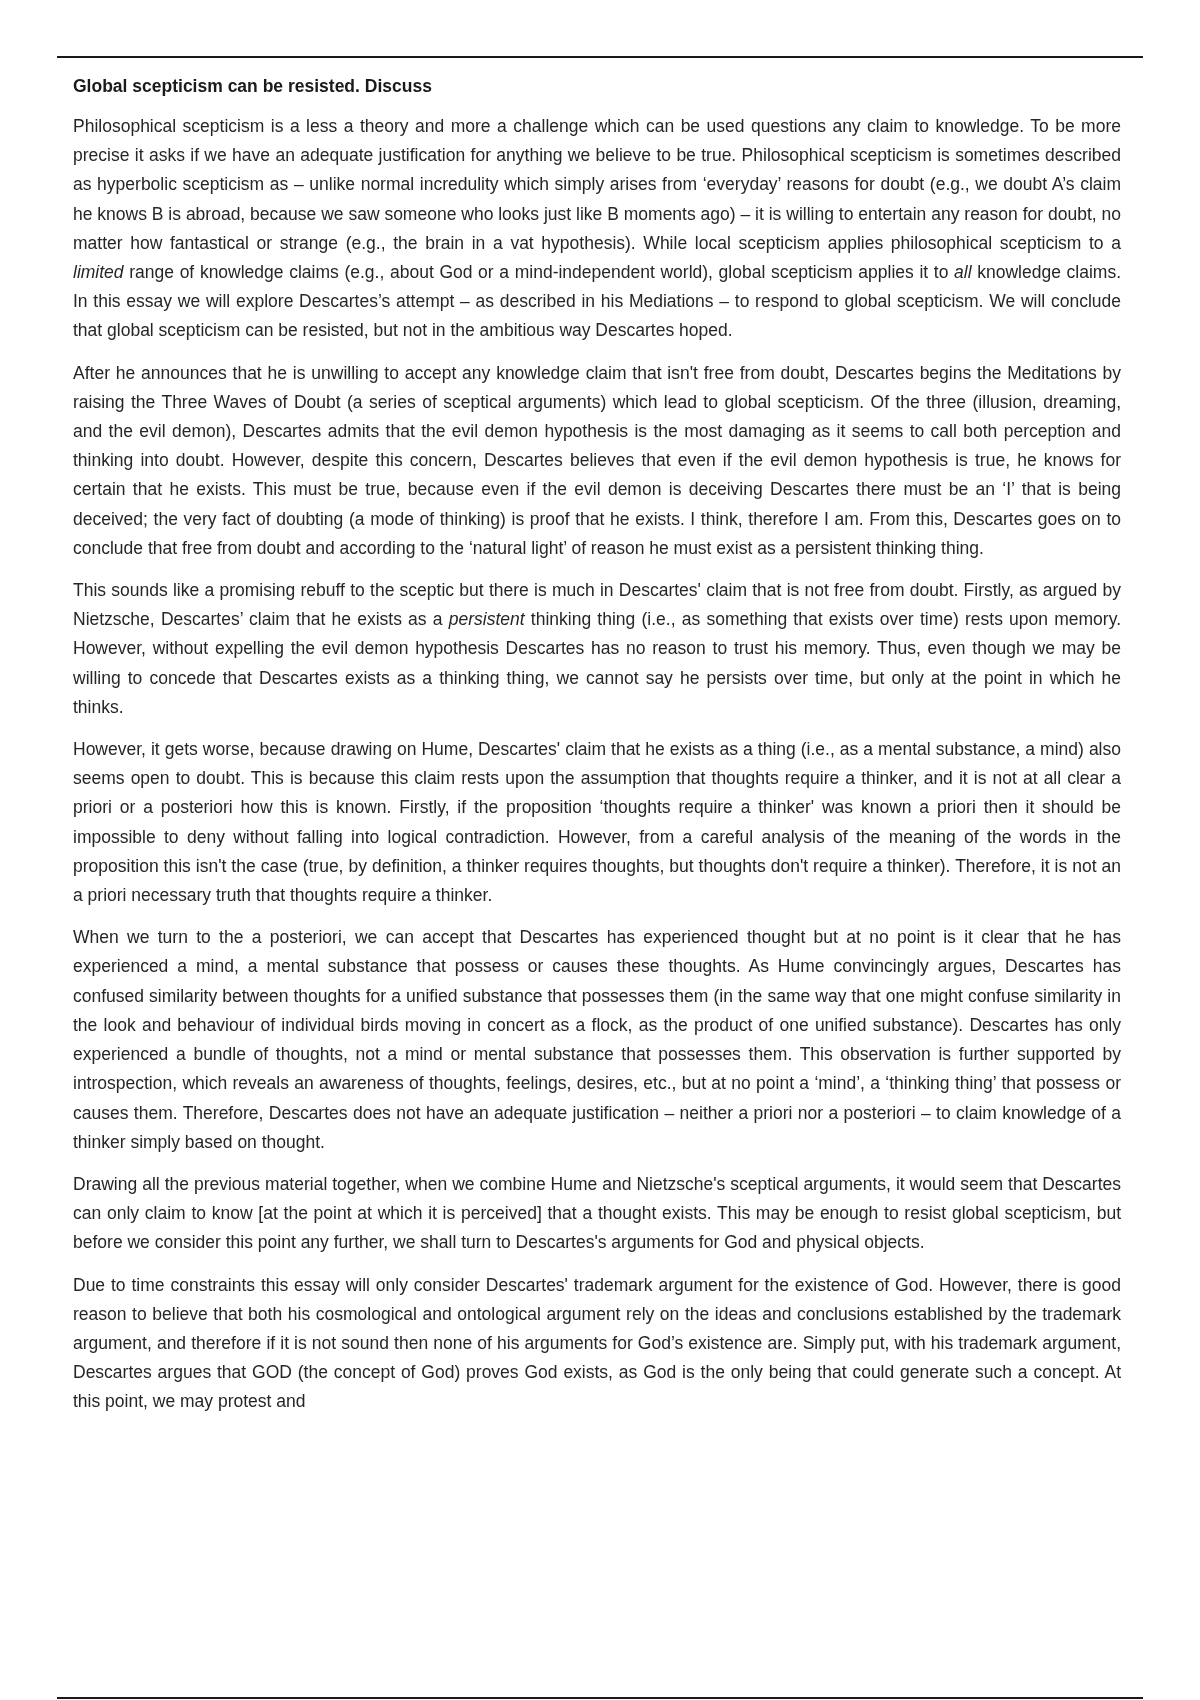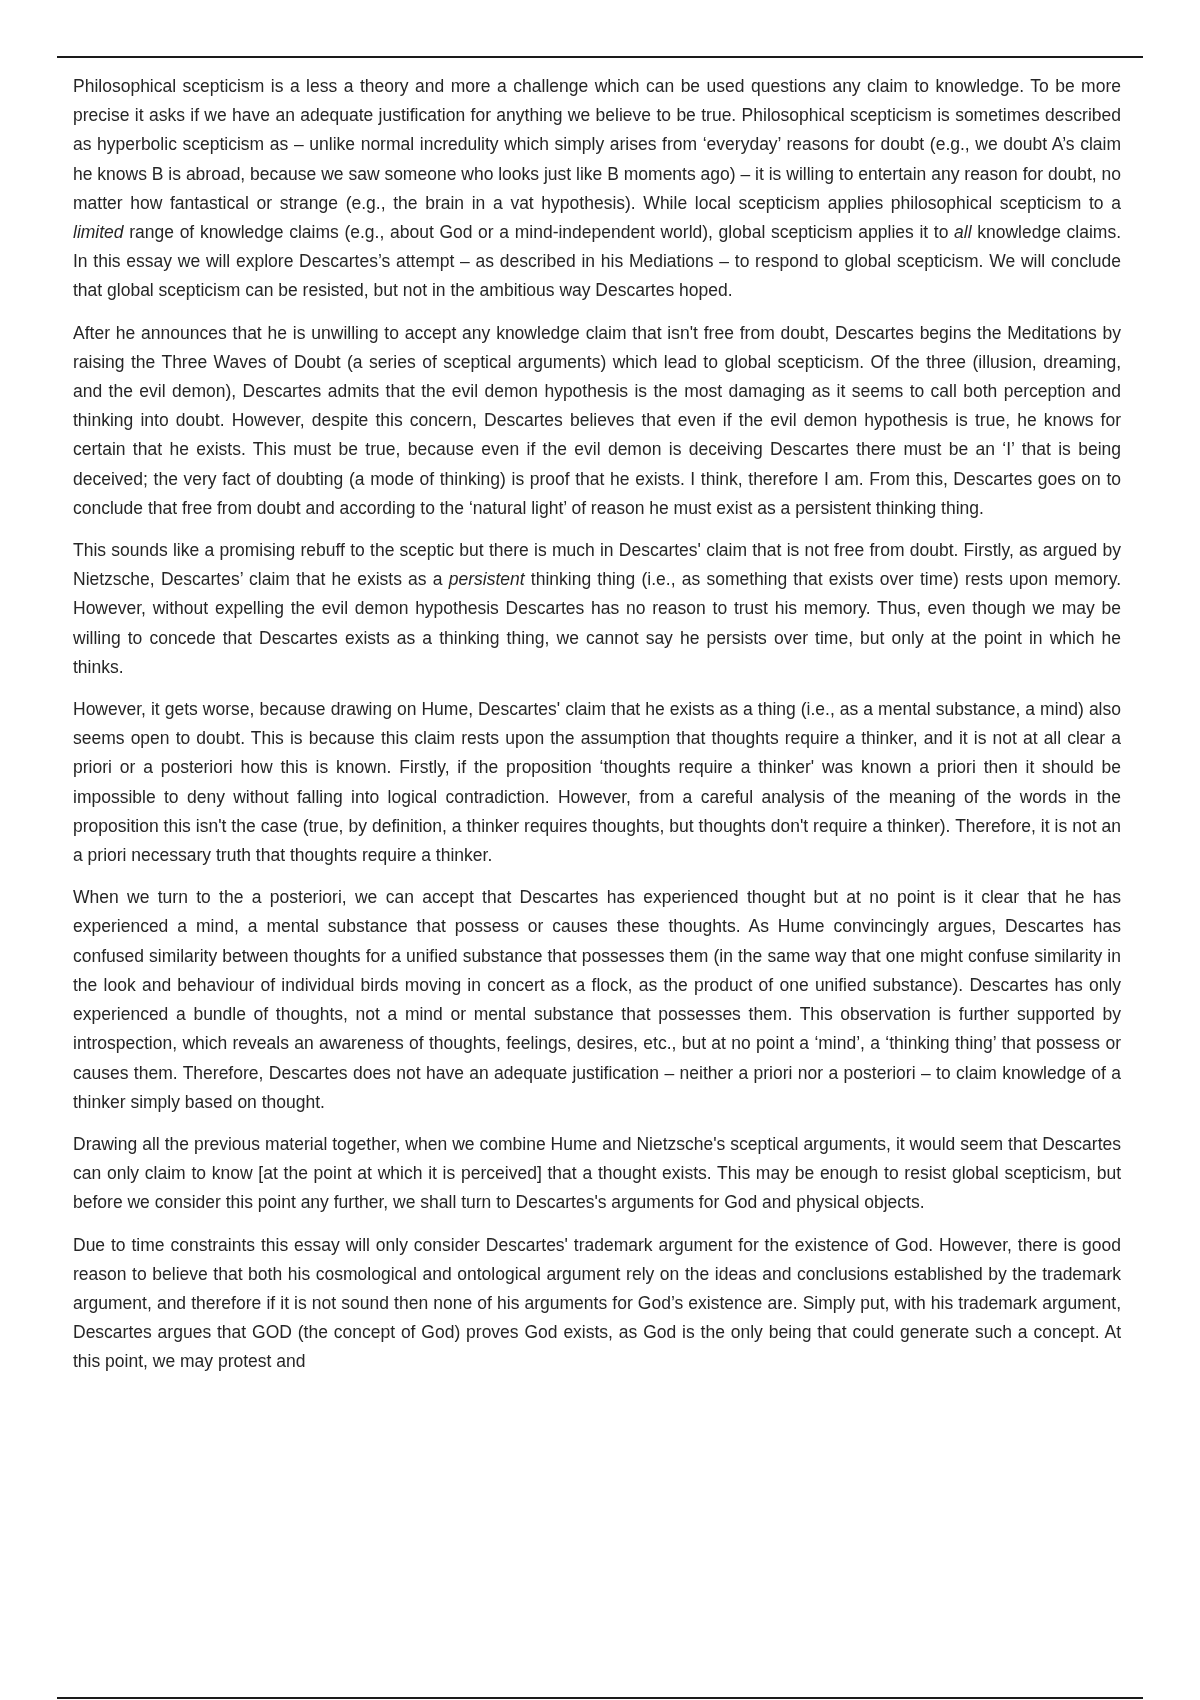--- a/index.html
+++ b/index.html
@@ -45,20 +45,21 @@
     color: #262626;
   }
   .para em { font-style: italic; }
 </style>
 </head>
 <body>
 
 <div class="rule top"></div>
 
 <div class="page">
+  <h1 class="title">Global scepticism can be resisted. Discuss</h1>
 
   <p class="para">
     <span>Philosophical scepticism is a less a theory and more a challenge which can be used questions any claim to knowledge. To be more precise it asks if we have an adequate justification for anything we believe to be true. Philosophical scepticism is sometimes described as hyperbolic scepticism as – unlike normal incredulity which simply arises from ‘everyday’ reasons for doubt (e.g., we doubt A’s claim he knows B is abroad, because we saw someone who looks just like B moments ago) – it is willing to entertain any reason for doubt, no matter how fantastical or strange (e.g., the brain in a vat hypothesis). While local scepticism applies philosophical scepticism to a </span><em>limited</em><span> range of knowledge claims (e.g., about God or a mind-independent world), global scepticism applies it to </span><em>all</em><span> knowledge claims. In this essay we will explore Descartes’s attempt – as described in his Mediations – to respond to global scepticism. We will conclude that global scepticism can be resisted, but not in the ambitious way Descartes hoped.</span>
   </p>
 
   <p class="para">
     <span>After he announces that he is unwilling to accept any knowledge claim that isn't free from doubt, Descartes begins the Meditations by raising the Three Waves of Doubt (a series of sceptical arguments) which lead to global scepticism. Of the three (illusion, dreaming, and the evil demon), Descartes admits that the evil demon hypothesis is the most damaging as it seems to call both perception and thinking into doubt. However, despite this concern, Descartes believes that even if the evil demon hypothesis is true, he knows for certain that he exists. This must be true, because even if the evil demon is deceiving Descartes there must be an ‘I’ that is being deceived; the very fact of doubting (a mode of thinking) is proof that he exists. I think, therefore I am. From this, Descartes goes on to conclude that free from doubt and according to the ‘natural light’ of reason he must exist as a persistent thinking thing.</span>
   </p>
 
   <p class="para">

